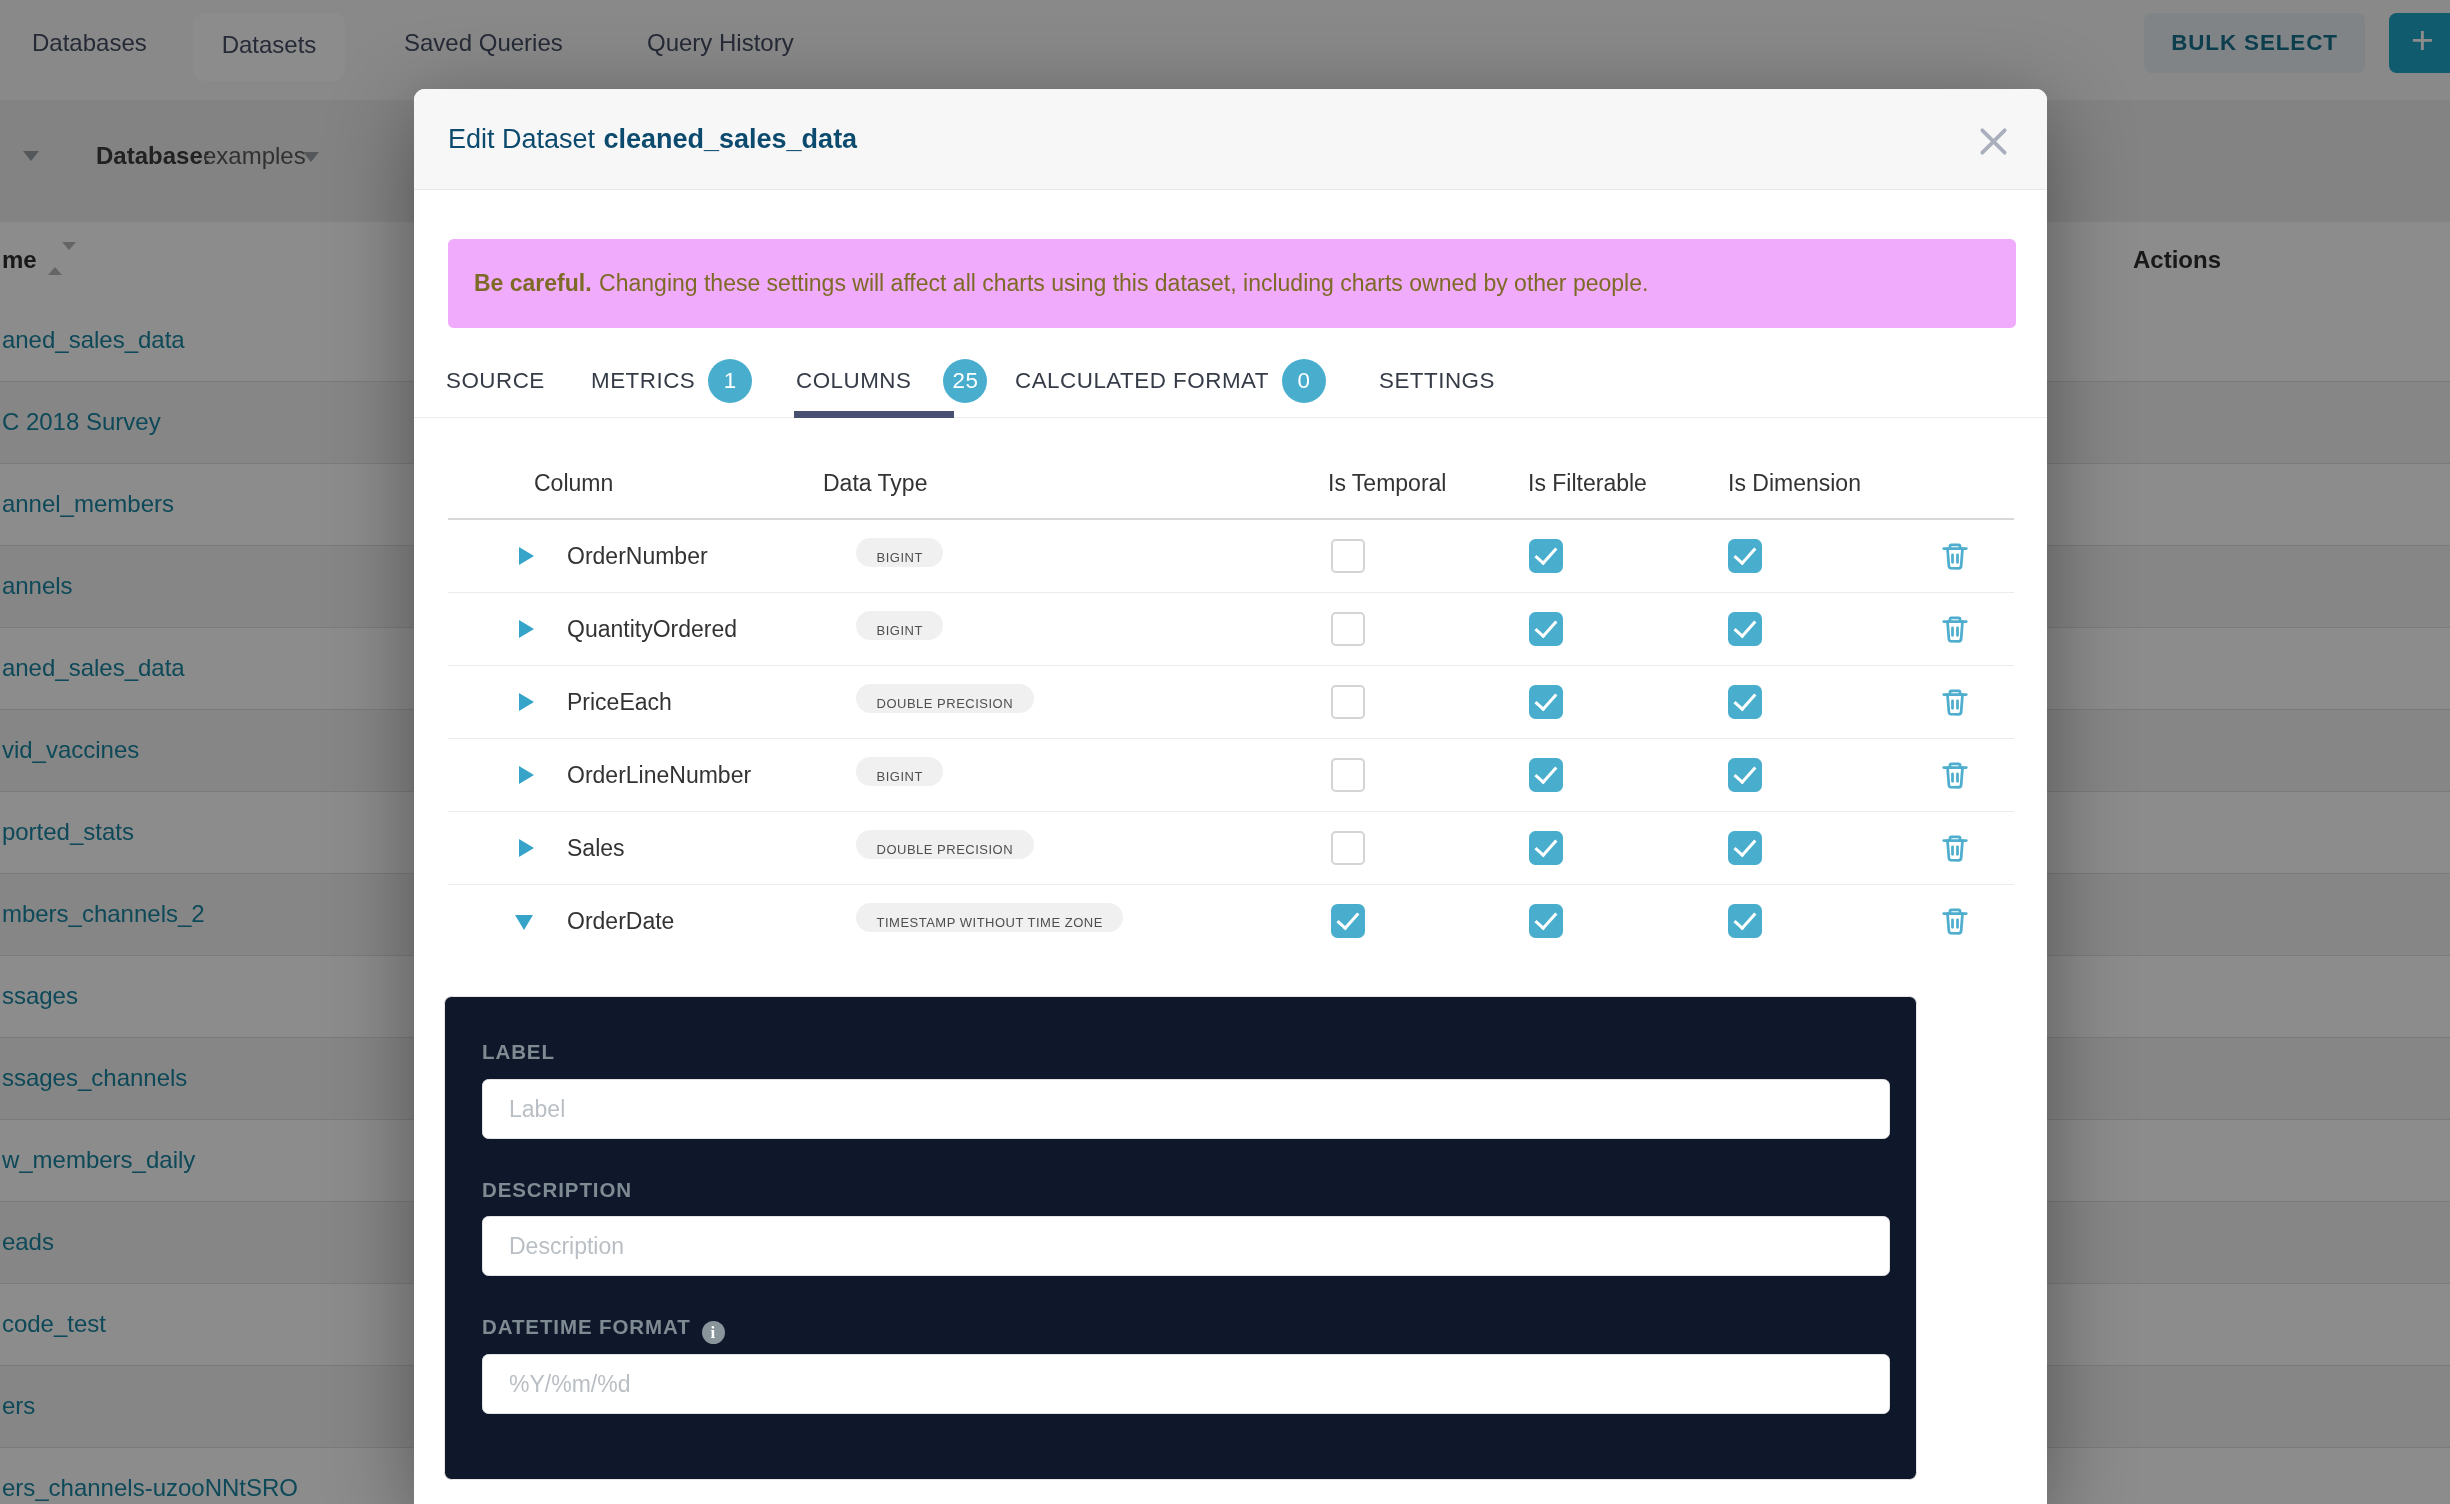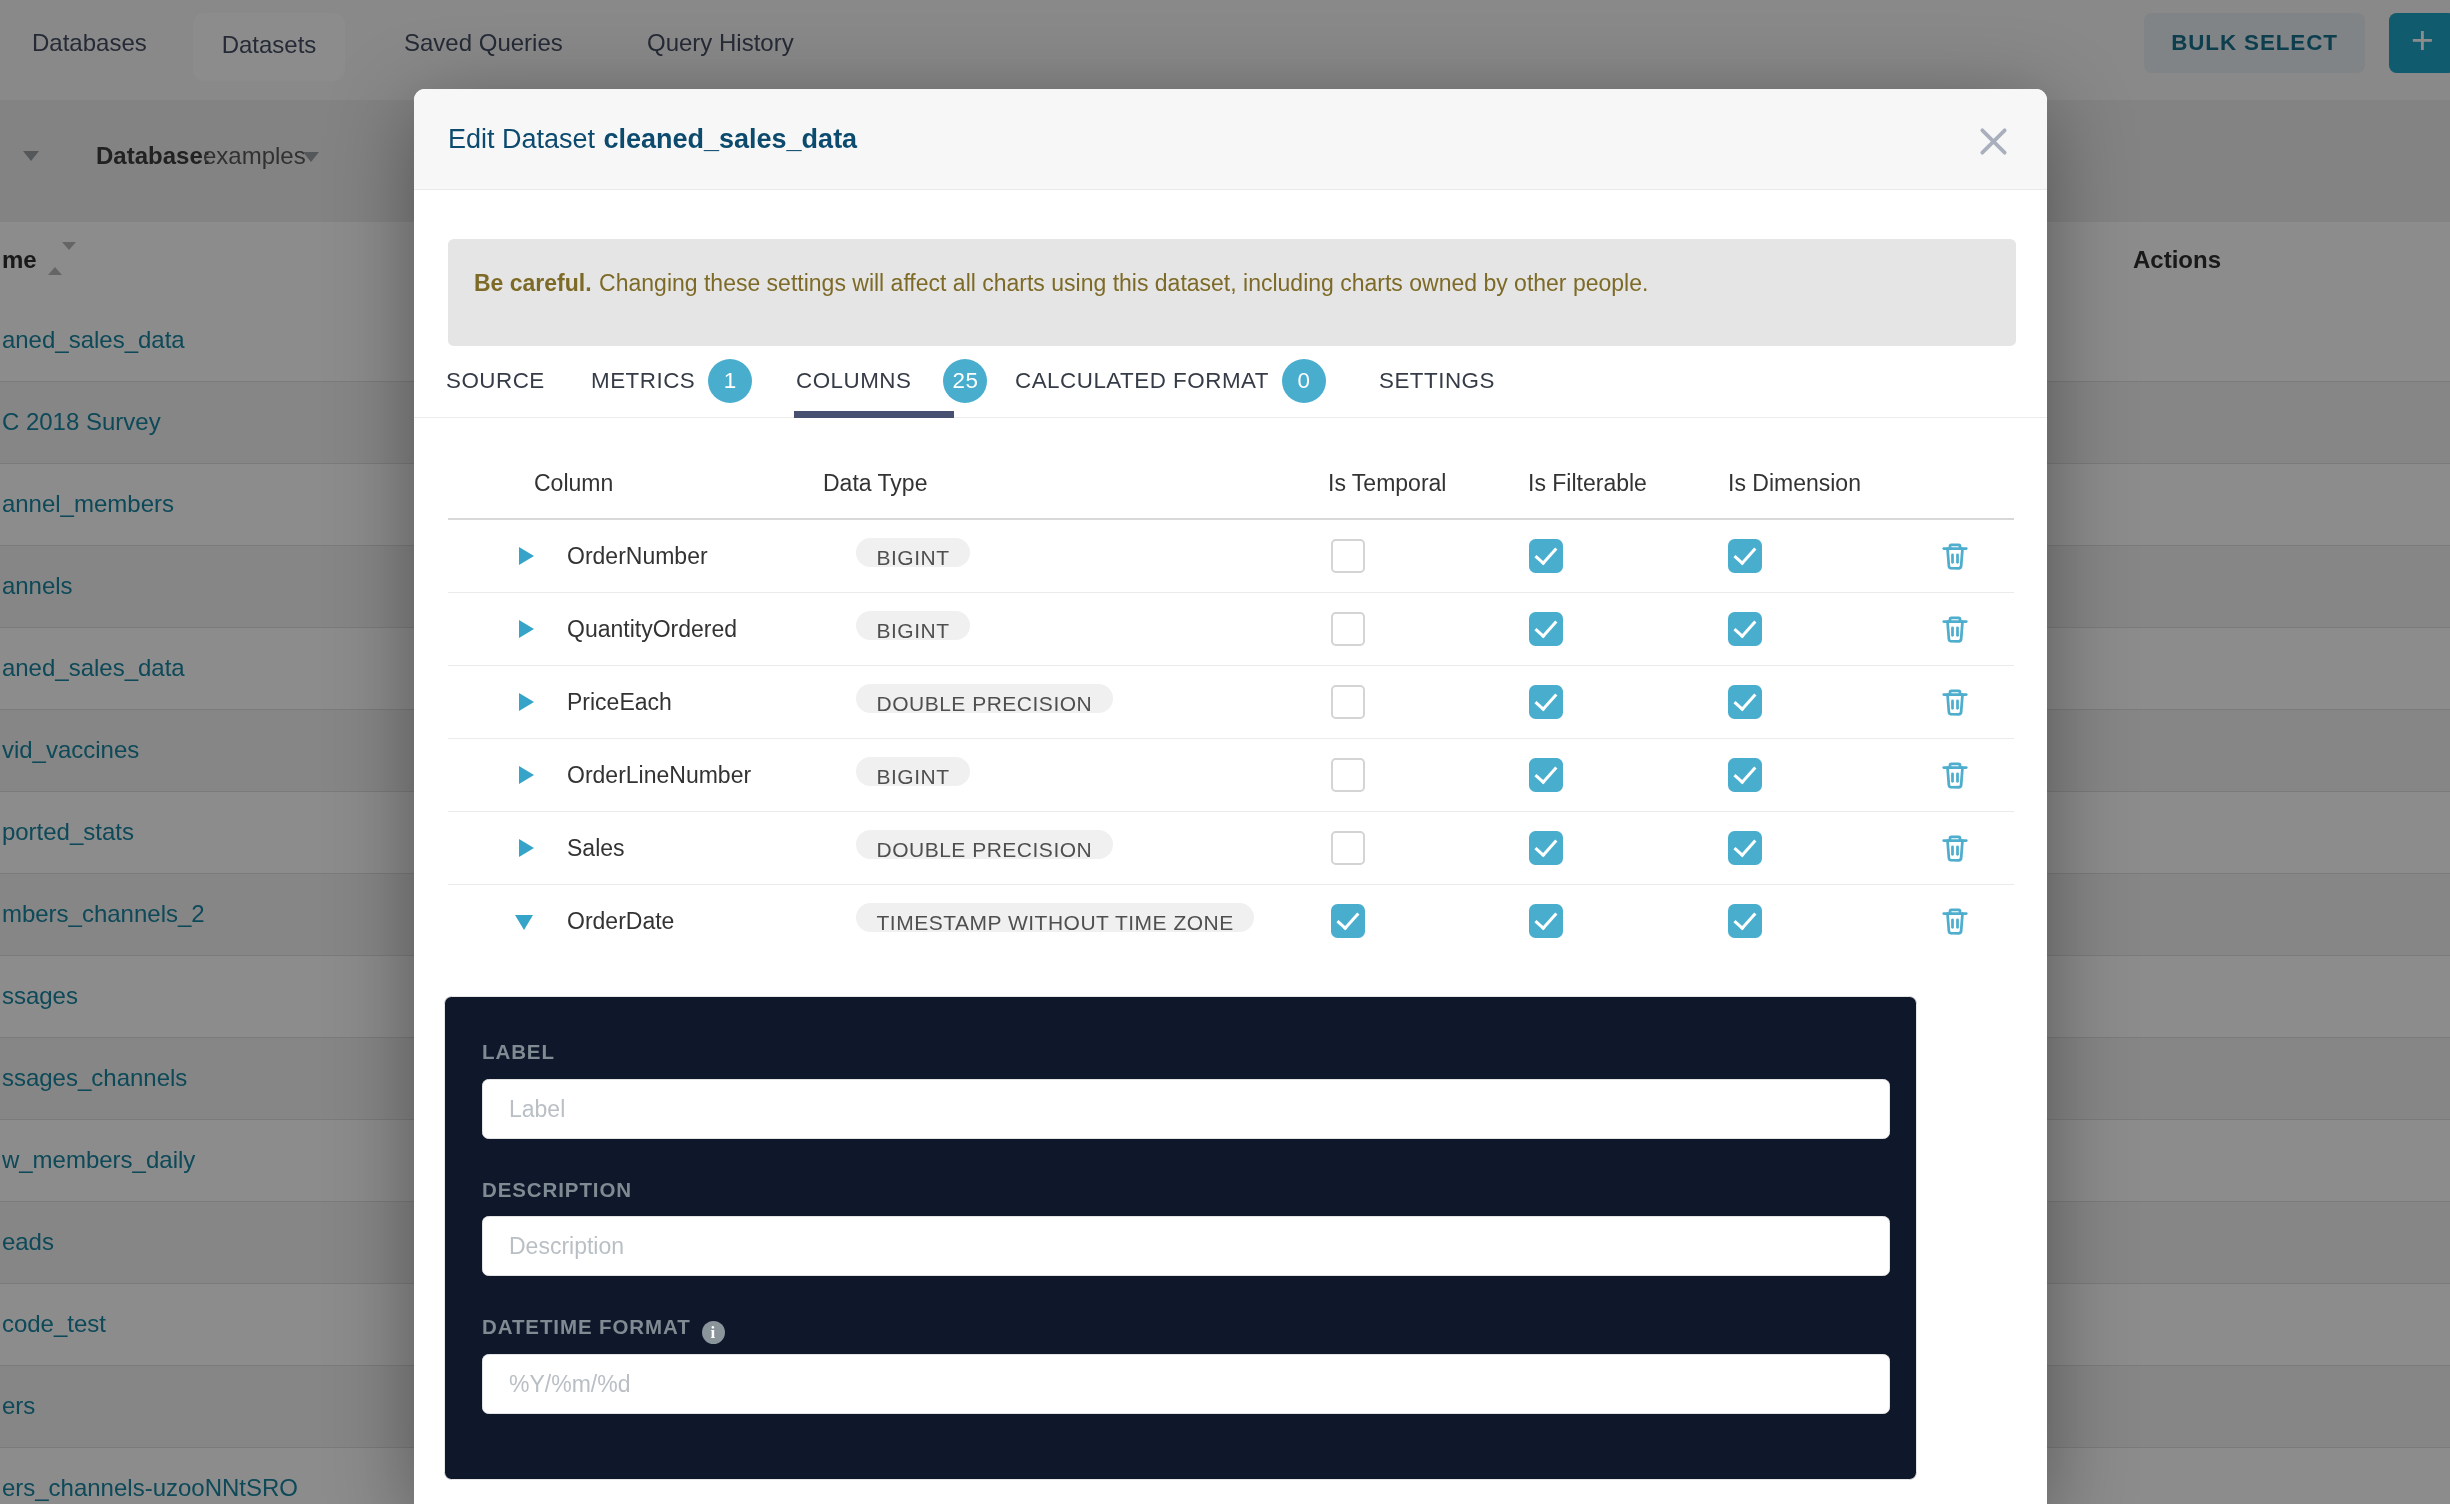--- a/index.html
+++ b/index.html
@@ -40,21 +40,21 @@
 
   
   .modal { position:absolute; left:414px; top:89px; width:1633px; height:1416px; background:#fff;
            border-radius:11.2px 11.2px 0 0; z-index:10; box-shadow:0 18.6px 84px rgba(0,0,0,0.38); }
   .modal-header { position:absolute; left:0; top:0; width:1633px; height:101px; background:#F7F7F7;
                   border-bottom:0.9px solid #E9E9E9; border-radius:11.2px 11.2px 0 0; }
   .modal-title { position:absolute; left:34px; top:0; height:101px; line-height:101px; font-size:27px; color:#0c4a6e; }
   .modal-title b { font-weight:700; margin-left:8.4px; }
   .modal-close { position:absolute; left:1559px; top:32px; width:41px; height:41px; cursor:pointer; }
 
-  .banner { position:absolute; left:34px; top:150px; width:1568px; height:107px; background:#e5e5e5; border-radius:5.6px;
+  .banner { position:absolute; left:34px; top:150px; width:1568px; height:89px; background:#f0abfc; border-radius:5.6px;
             font-size:23px; color:#7D6A26; line-height:89px; padding-left:26px; white-space:nowrap; overflow:hidden; }
   .banner b { font-weight:700; margin-right:7.5px; }
 
   .tabs { position:absolute; left:0; top:256px; width:1633px; height:73px; border-bottom:1.9px solid #ECECEC; }
   .tab { position:absolute; top:0; height:71px; display:flex; align-items:center; font-size:22.4px; font-weight:500;
          color:#363C47; letter-spacing:0.5px; cursor:pointer; white-space:nowrap; }
   .tab .badge { display:inline-flex; align-items:center; justify-content:center; min-width:44px; height:44px;
                 padding:0 8.4px; border-radius:931px; background:#49AECE; color:#fff; font-size:22.4px; margin-left:13px; }
   .tab-underline { position:absolute; left:380px; top:66px; width:160px; height:6.5px; background:#475070; }
 
@@ -63,21 +63,21 @@
   .chead { position:relative; height:72px; border-bottom:2.8px solid #D8D8D8; }
   .chead span { position:absolute; top:22.4px; font-size:23px; font-weight:500; color:#333; }
   .crow { position:relative; height:73px; border-bottom:1.9px solid #EBEBEB; }
   .crow.last { border-bottom:none; }
   .caret-right { position:absolute; left:71px; top:27px; width:0; height:0;
                  border-top:9.3px solid transparent; border-bottom:9.3px solid transparent; border-left:15px solid #35A4C8; cursor:pointer; }
   .caret-exp { position:absolute; left:67px; top:30px; width:0; height:0;
                border-left:9.3px solid transparent; border-right:9.3px solid transparent; border-top:15px solid #35A4C8; cursor:pointer; }
   .cname { position:absolute; left:119px; top:0; line-height:73px; font-size:23px; color:#333; }
   .cpill { position:absolute; left:408px; top:17.7px; height:29px; line-height:39px; background:#F0F0F0; border-radius:931px;
-           padding:0 20.5px; font-size:21px; color:#4F4F4F; letter-spacing:0.5px; white-space:nowrap; }
+           padding:0 20.5px; font-size:13px; color:#4F4F4F; letter-spacing:0.5px; white-space:nowrap; }
   .cb { position:absolute; top:18.6px; width:34px; height:34px; border:2.8px solid #D4D4D4; border-radius:4.7px; background:#fff; cursor:pointer; }
   .cb.checked { border:none; background:#49AECE; border-radius:6.5px; }
   .cb.checked::after { content:""; position:absolute; left:11.2px; top:4.7px; width:9.3px; height:17.7px;
                        border:solid #fff; border-width:0 3.7px 3.7px 0; transform:rotate(42deg); }
   .cb.c1 { left:883px; } .cb.c2 { left:1081px; } .cb.c3 { left:1280px; }
   .trash { position:absolute; left:1492px; top:20.5px; width:30px; height:30px; color:#4FAECD; cursor:pointer; }
 
   
   .panel { position:absolute; left:30px; top:907px; width:1473px; height:484px; background:#0f172a;
            border:1.9px solid #E7E7E7; border-radius:7.5px; }

